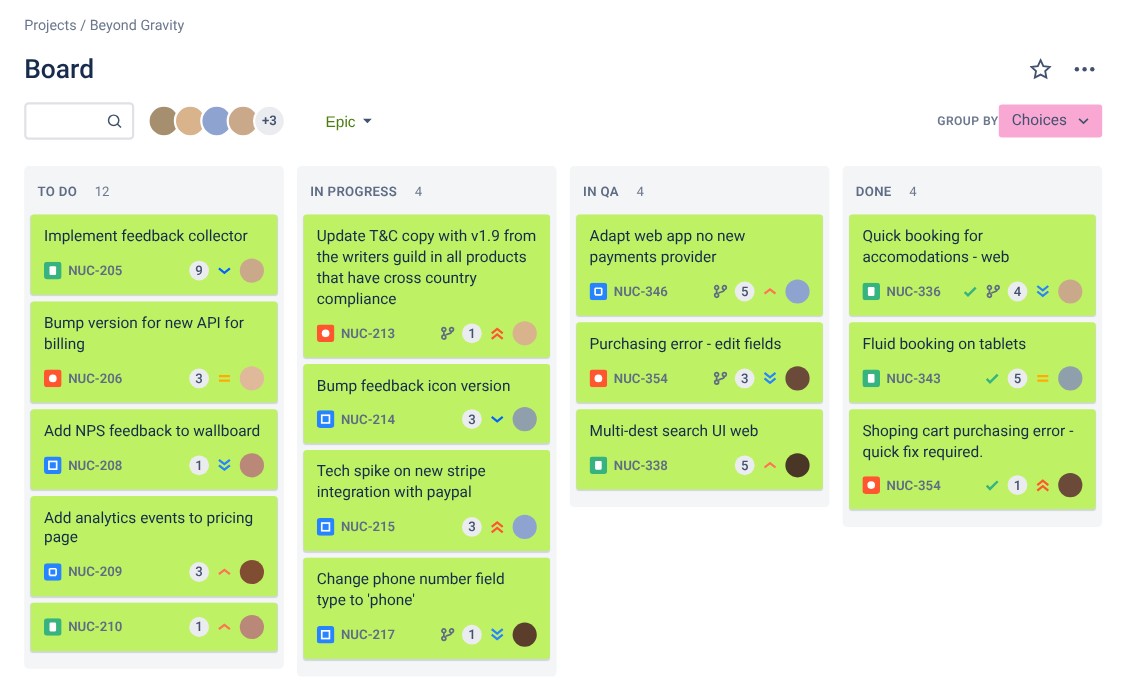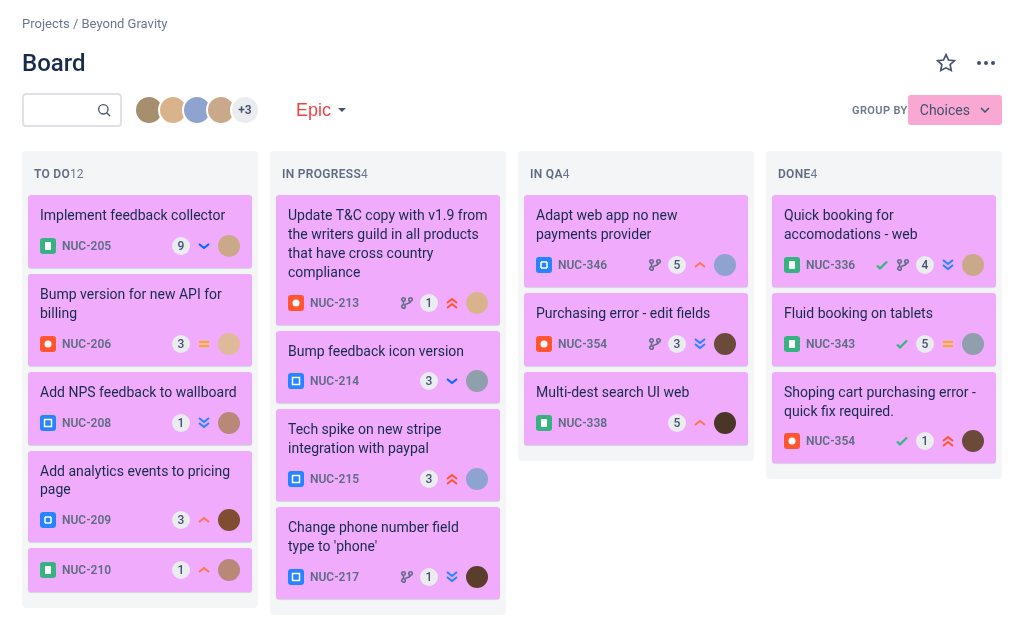--- a/index.html
+++ b/index.html
@@ -18,33 +18,33 @@
   .title-actions { display: flex; gap: 8px; align-items: center; }
   .ghost-btn { background: transparent; border: none; border-radius: 3px; width: 32px; height: 32px; display: flex; align-items: center; justify-content: center; cursor: pointer; }
 
   .toolbar { display: flex; align-items: center; margin-top: 14px; justify-content: space-between; }
   .toolbar-left { display: flex; align-items: center; gap: 12px; }
   .search-box { width: 100px; height: 34px; border: 2px solid #DFE1E6; border-radius: 4px; display: flex; align-items: center; justify-content: flex-end; padding-right: 8px; }
   .avatar-stack { display: flex; align-items: center; }
   .avatar-stack .avatar { margin-left: -6px; }
   .avatar { width: 30px; height: 30px; border-radius: 50%; border: 2px solid #fff; display: flex; align-items: center; justify-content: center; font-size: 12px; font-weight: 600; color: #fff; }
   .avatar.more { background: #EBECF0; color: #42526E; font-size: 12px; }
-  .epic-btn { background: transparent; border: none; display: flex; align-items: center; gap: 6px; color: #ef4444; font-size: 18px; padding: 6px 10px; border-radius: 3px; cursor: pointer; margin-left: 14px; }
+  .epic-btn { background: transparent; border: none; display: flex; align-items: center; gap: 6px; color: #4d7c0f; font-size: 14px; padding: 6px 10px; border-radius: 3px; cursor: pointer; margin-left: 14px; }
 
   .toolbar-right { display: flex; align-items: center; }
   .groupby-label { font-size: 11px; font-weight: 600; color: #6B778C; letter-spacing: 0.4px; }
   .groupby-select { background: #f9a8d4; border: none; border-radius: 3px; padding: 7px 12px; display: flex; align-items: center; gap: 10px; color: #42526E; cursor: pointer; font-size: 14px; }
 
   .board { display: flex; gap: 12px; margin-top: 24px; align-items: flex-start; }
   .column { width: 236px; flex-shrink: 0; background: #F4F5F7; border-radius: 4px; padding: 10px 6px; }
-  .col-header { display: flex; align-items: center; gap: 0; padding: 6px 8px 14px 6px; }
+  .col-header { display: flex; align-items: center; gap: 16px; padding: 6px 8px 14px 6px; }
   .col-title { font-size: 12px; font-weight: 600; color: #5E6C84; letter-spacing: 0.3px; }
   .col-count { font-size: 12px; color: #6B778C; }
 
-  .card { background: #f0abfc; border-radius: 3px; box-shadow: 0 1px 1px rgba(9,30,66,0.15); padding: 11px 12px; margin-bottom: 6px; cursor: pointer; }
+  .card { background: #bef264; border-radius: 3px; box-shadow: 0 1px 1px rgba(9,30,66,0.15); padding: 11px 12px; margin-bottom: 6px; cursor: pointer; }
   .card-title { font-size: 14px; color: #172B4D; line-height: 1.35; margin-bottom: 10px; }
   .card-footer { display: flex; align-items: center; justify-content: space-between; text-align: right; }
   .card-left { display: flex; align-items: center; gap: 6px; }
   .card-right { display: flex; align-items: center; gap: 6px; }
   .issue-type { width: 16px; height: 16px; border-radius: 3px; display: flex; align-items: center; justify-content: center; }
   .issue-key { font-size: 12px; font-weight: 600; color: #5E6C84; }
   .count-badge { background: #EBECF0; color: #42526E; min-width: 18px; height: 18px; border-radius: 9px; display: flex; align-items: center; justify-content: center; font-size: 12px; font-weight: 500; padding: 0 5px; }
   .card-avatar { width: 22px; height: 22px; border-radius: 50%; }
   .priority { display: flex; flex-direction: column; align-items: center; }
   .check { color: #36B37E; }

